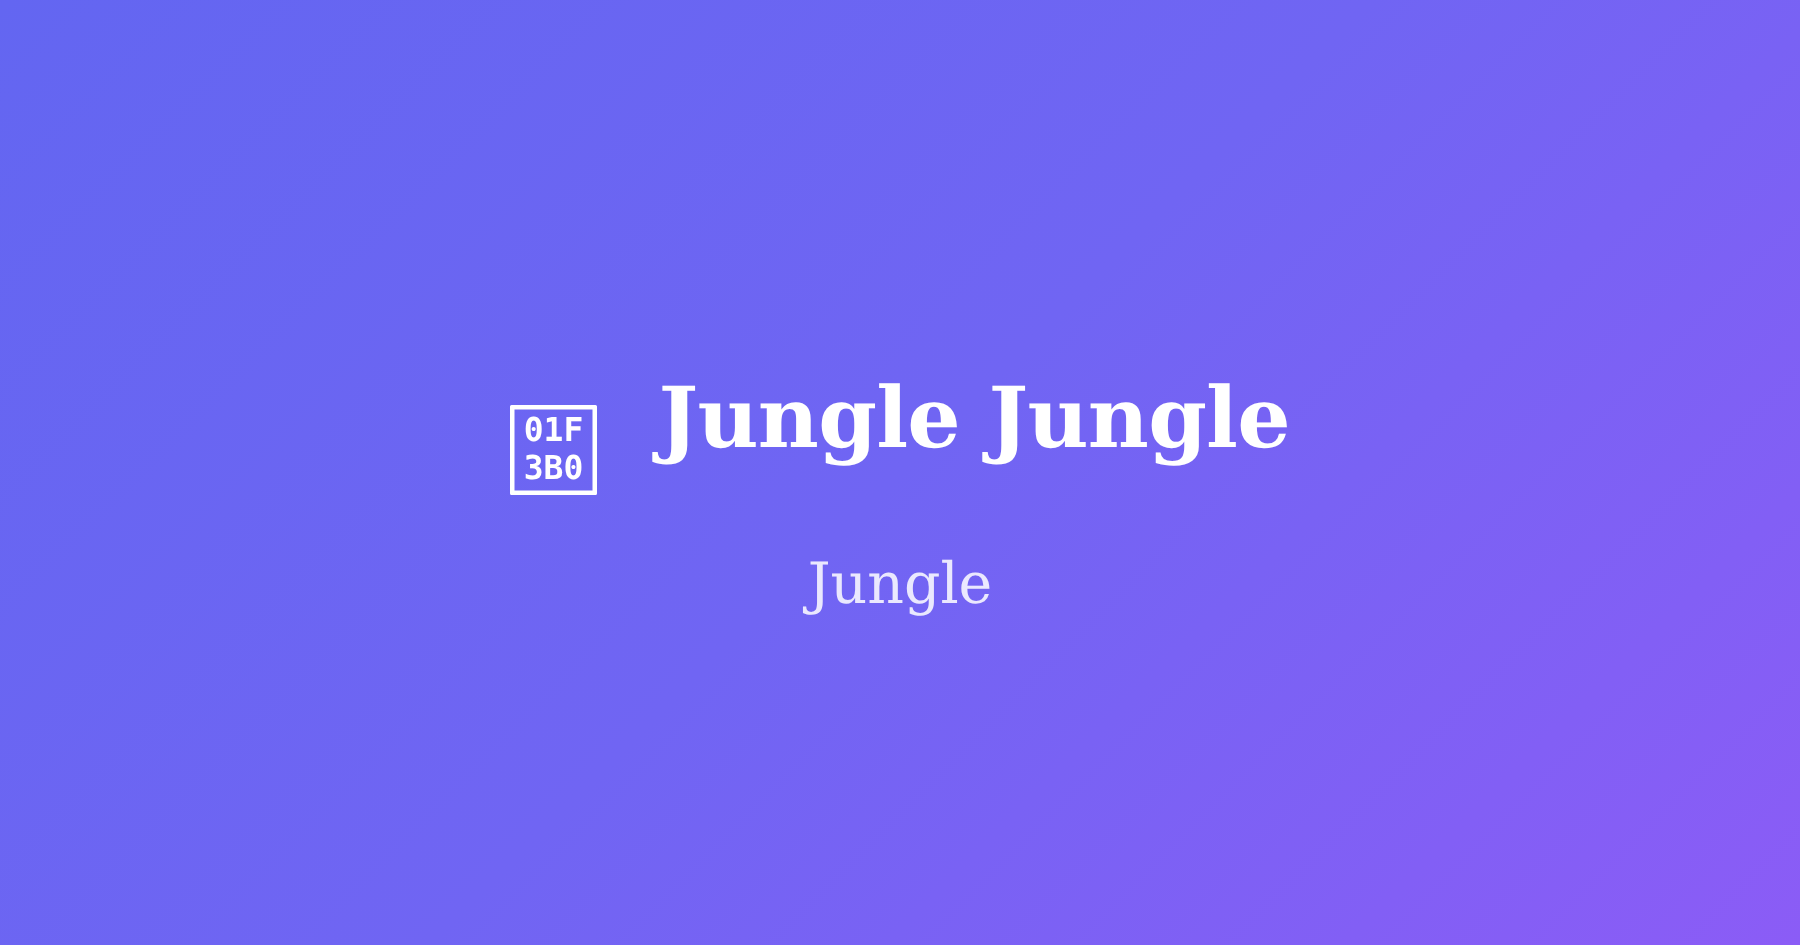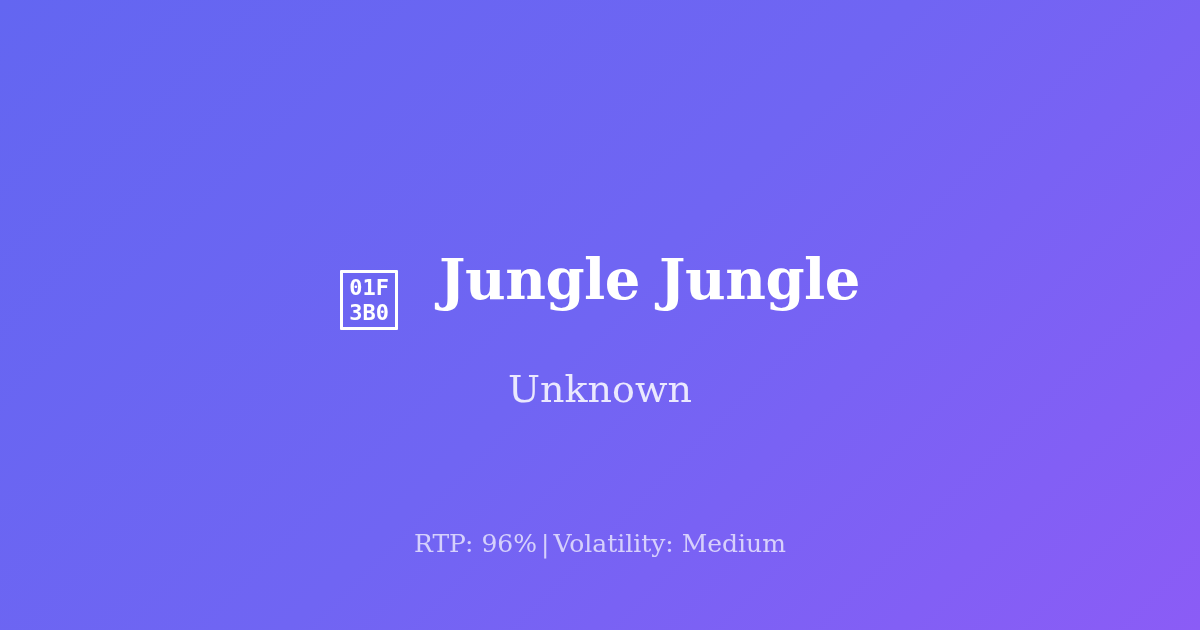--- a/index.html
+++ b/index.html
@@ -105,19 +105,16 @@
   <div class="title-row">
 
     <span class="tofu">
       <span>01F</span>
       <span>3B0</span>
     </span>
 
     <h1 class="title-text">Jungle Jungle</h1>
   </div>
 
-  <div class="subtitle">Unknown</div>
+  <div class="subtitle">Jungle</div>
 
-  <div class="meta">
-    <span>RTP: 96%</span><span class="sep">|</span><span>Volatility: Medium</span>
-  </div>
 
 </div>
 
 </body></html>

